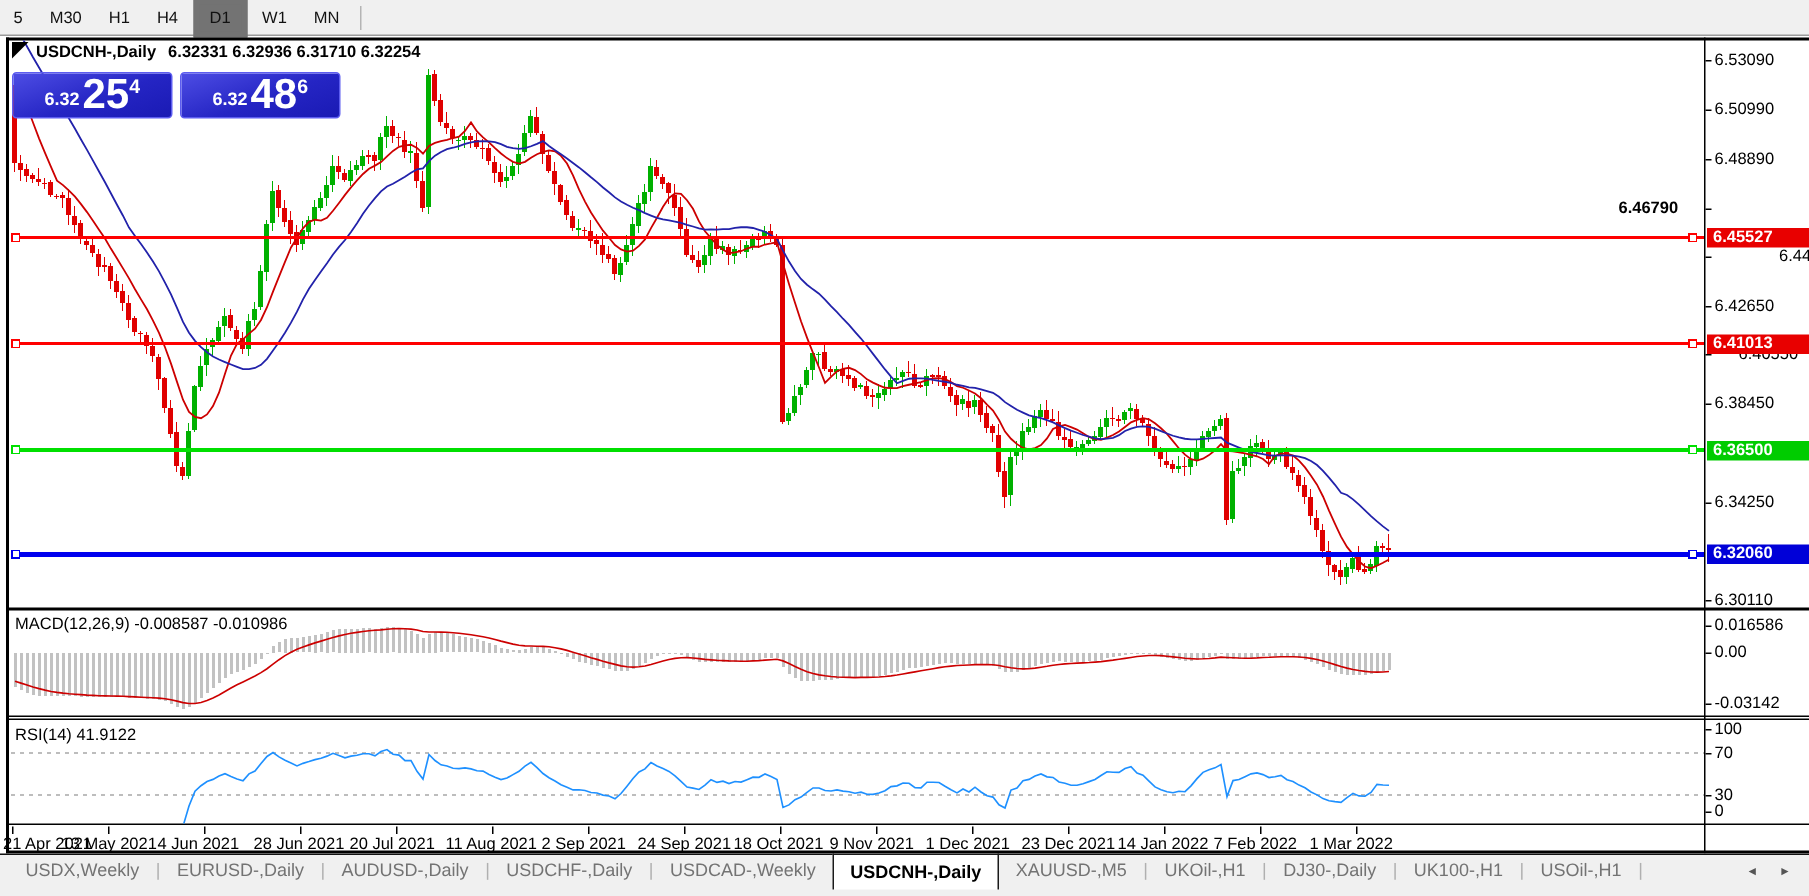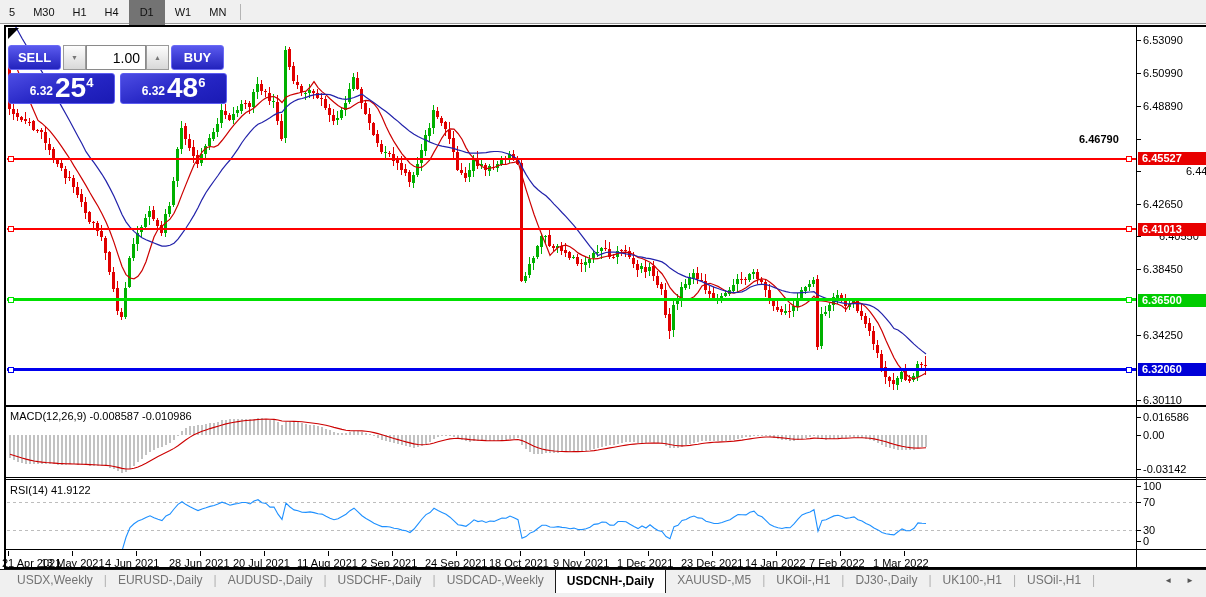--- a/index.html
+++ b/index.html
@@ -76,35 +76,25 @@
   <div class="blk" style="left:4px;top:25px;width:1202px;height:2px;"></div>
   <div class="blk" style="left:4px;top:25px;width:2px;height:544px;"></div>
   <div class="blk" style="left:4px;top:567px;width:1202px;height:2px;"></div>
   <div class="blk" style="left:4px;top:405px;width:1202px;height:2px;"></div>
   <div class="blk" style="left:4px;top:477px;width:1202px;height:1px;"></div>
   <div class="blk" style="left:4px;top:479px;width:1202px;height:1px;"></div>
   <div class="blk" style="left:4px;top:549px;width:1202px;height:1px;"></div>
   <div class="blk" style="left:1136px;top:25px;width:1px;height:544px;"></div>
 
   <div id="objmarker"></div>
+  <div id="chead">
+    <span>USDCNH-,Daily</span><span class="ohlc">6.32331 6.32936 6.31710 6.32254</span>
+  </div>
 
   <div id="tpanel">
-    <div id="tprow1">
-      <div class="tbtn">SELL</div>
-      <div id="vgroup">
-        <div class="vbtn">
-            <span>▼</span>
-          </div>
-        <div id="vfield">1.00</div>
-        <div class="vbtn">
-            <span>▲</span>
-          </div>
-      </div>
-      <div class="tbtn">BUY</div>
-    </div>
     <div id="tprow2">
       <div class="pbox">
         <span class="psmall">6.32</span>
         <span class="pbig">25</span>
         <span class="psup">4</span>
       </div>
       <div class="pbox">
         <span class="psmall">6.32</span>
         <span class="pbig">48</span>
         <span class="psup">6</span>

